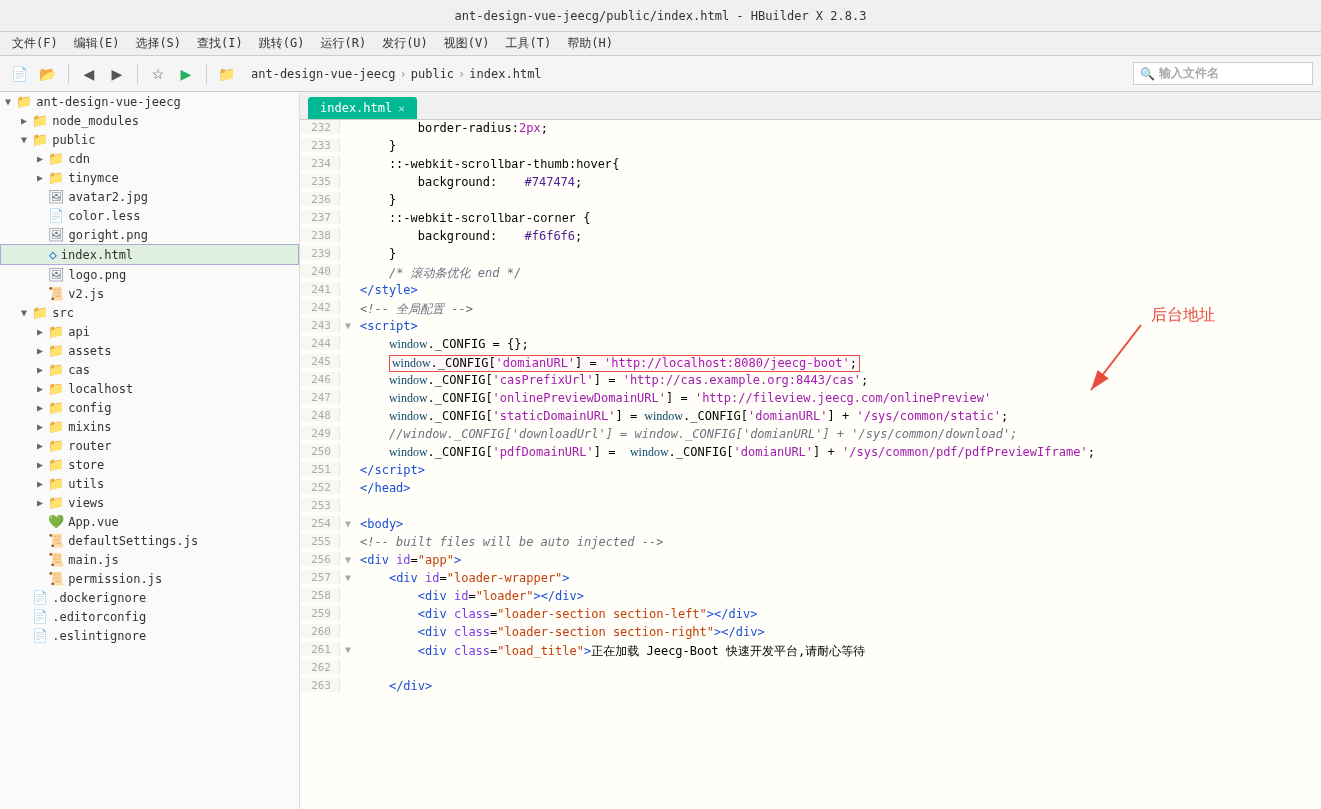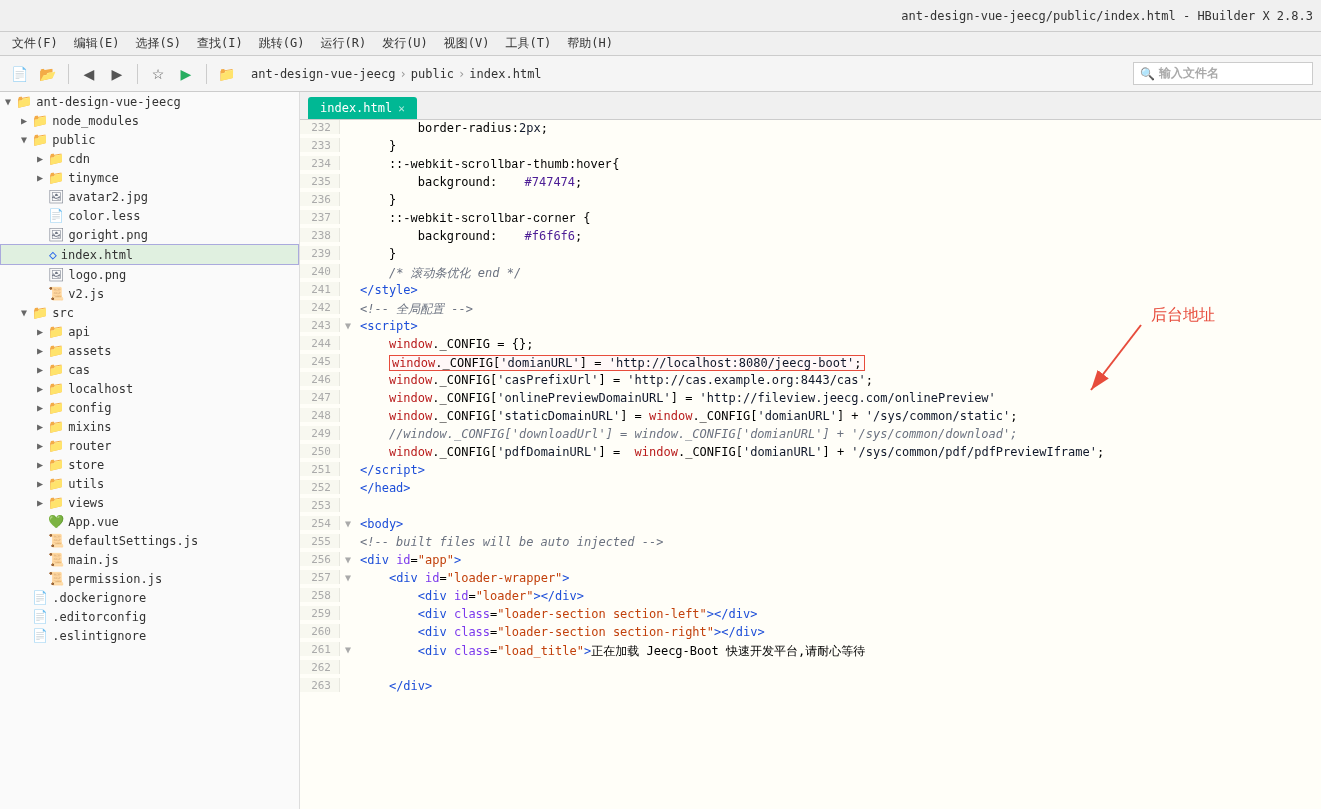--- a/index.html
+++ b/index.html
@@ -113,26 +113,26 @@
     }
     .code-content {
       padding-left: 4px; padding-top: 1px; flex: 1;
       font-size: 12px; font-family: 'Consolas', monospace; white-space: pre;
     }
 
     
     ::-webkit-scrollbar { width: 8px; height: 8px; }
     ::-webkit-scrollbar-track { background: #f1f1f1; }
     ::-webkit-scrollbar-thumb { background: #c1c1c1; border-radius: 4px; }
-    .c-string { color: #0f172a; }
+    .c-string { color: #a21caf; }
     .c-comment { color: #6b7280; font-style: italic; }
     .c-tag { color: #1d4ed8; }
     .c-attr { color: #7c3aed; text-align: right; }
     .c-value { color: #c2410c; }
-    .c-keyword { color: #b91c1c; }
+    .c-keyword { color: #0c4a6e; font-family: Liberation Serif, serif; }
     .c-property { color: #000000; font-family: Liberation Mono, monospace; }
     .c-hex { color: #4c1d95; margin-left: 20px; }
 
     .red-outline {
       display: inline-block;
       border: 1.5px solid #e74c3c;
       padding: 0 2px;
       background: #fff8f8;
     }
 
@@ -142,21 +142,21 @@
       top: 300px;
       right: 50px;
       pointer-events: none;
       z-index: 10;
     }
   </style>
 </head>
 <body>
 
 <div id="titlebar">
-  <span style="flex:1;text-align:right;font-size:12px;color:#333;">ant-design-vue-jeecg/public/index.html - HBuilder X 2.8.3</span>
+  <span style="flex:1;text-align:center;font-size:12px;color:#333;">ant-design-vue-jeecg/public/index.html - HBuilder X 2.8.3</span>
 </div>
 
 <div id="menubar">
   <span class="menu-item">文件(F)</span>
   <span class="menu-item">编辑(E)</span>
   <span class="menu-item">选择(S)</span>
   <span class="menu-item">查找(I)</span>
   <span class="menu-item">跳转(G)</span>
   <span class="menu-item">运行(R)</span>
   <span class="menu-item">发行(U)</span>

